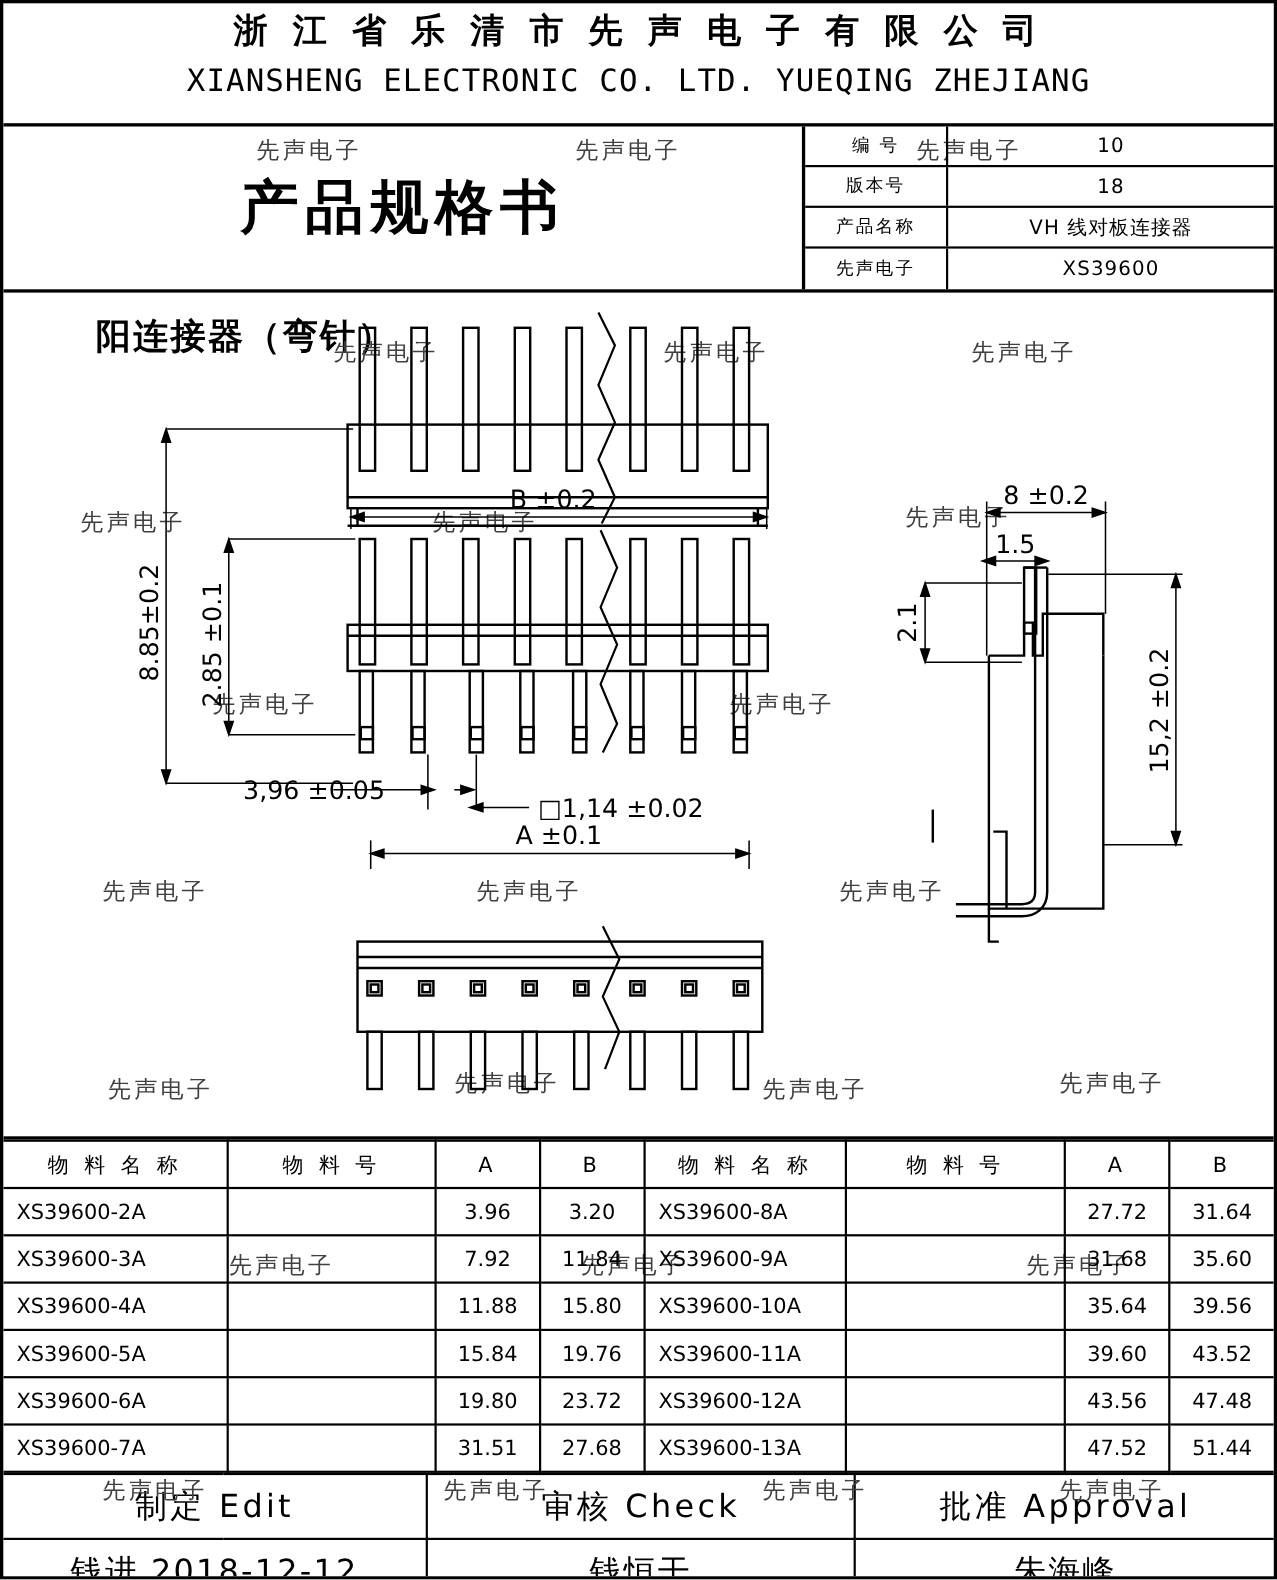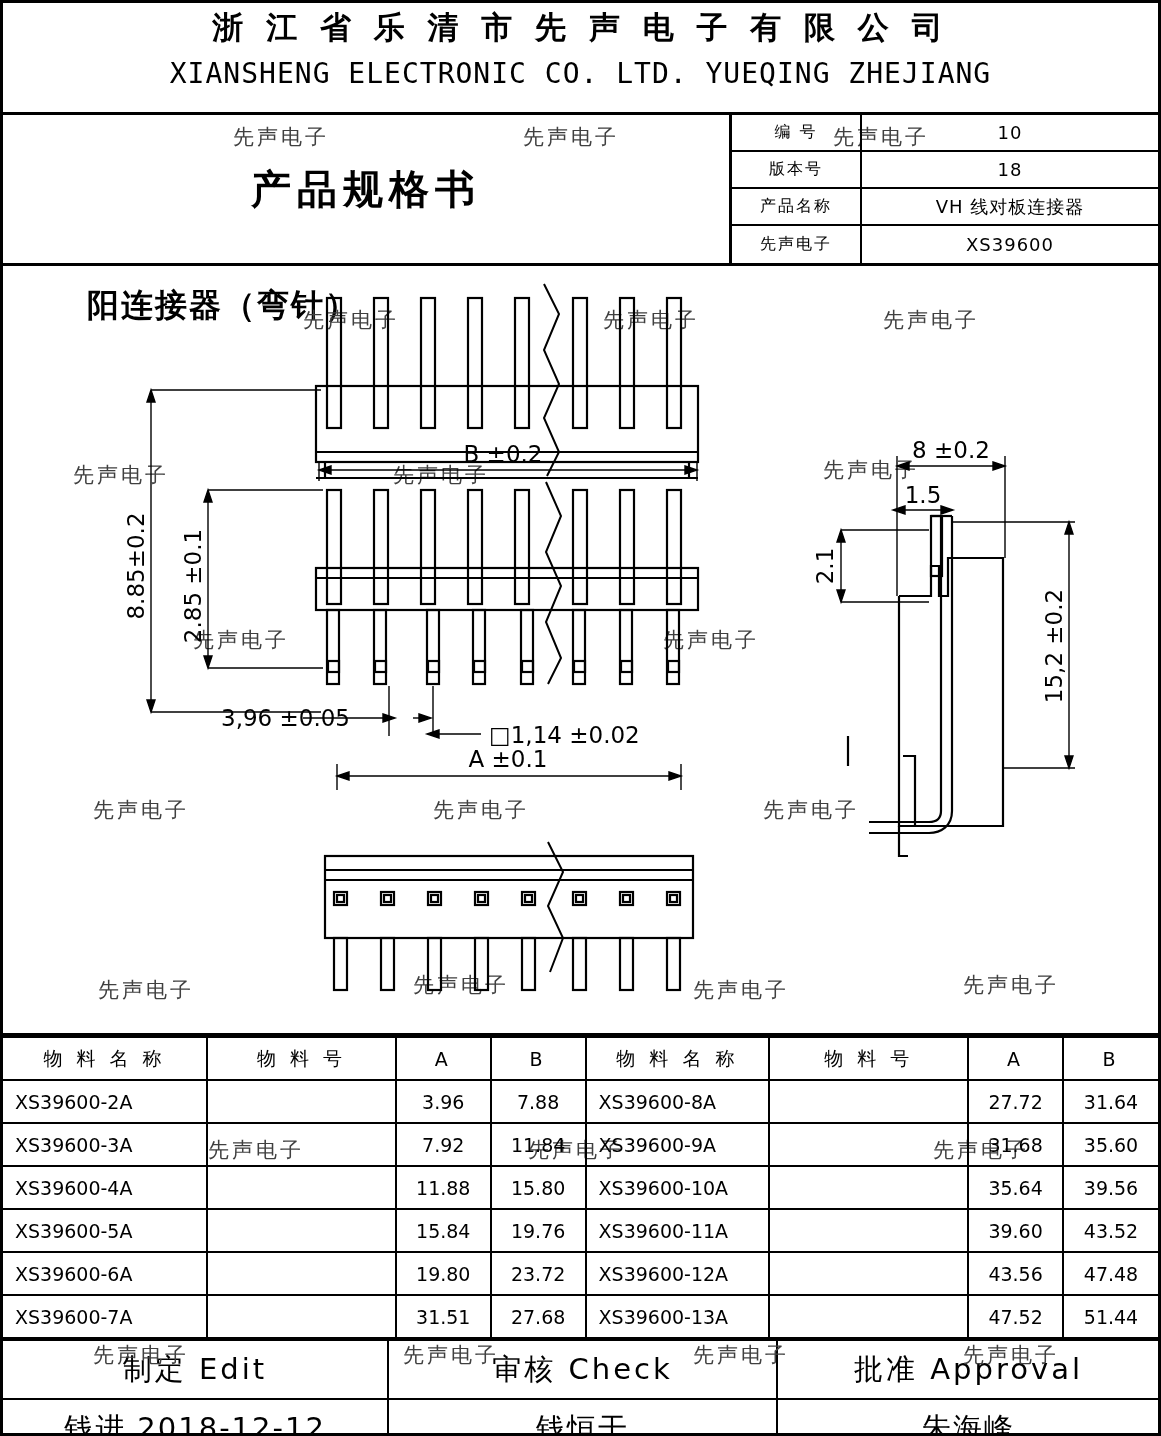--- a/index.html
+++ b/index.html
@@ -7,21 +7,21 @@
   .sheet{position:relative;width:1161px;height:1436px;box-sizing:border-box;border:3px solid #000;background:#fff;overflow:hidden;}
 
   
   .hdr{position:relative;height:105px;border-bottom:3px solid #000;text-align:center;}
   .hdr .cn{font-family:"DejaVu Sans",sans-serif;font-size:31px;font-weight:bold;letter-spacing:6px;margin-top:4px;}
   .hdr .en{font-family:"DejaVu Sans Mono","Liberation Mono",monospace;font-size:28px;letter-spacing:1px;margin-top:8px;}
 
   
   .titleband{position:relative;height:148px;border-bottom:3px solid #000;}
   .maintitle{position:absolute;left:0;top:0;width:726px;height:100%;display:flex;align-items:center;justify-content:center;}
-  .maintitle span{font-family:Liberation Serif, serif;font-size:40px;font-weight:bold;letter-spacing:6px;}
+  .maintitle span{font-family:Liberation Serif, serif;font-size:53px;font-weight:bold;letter-spacing:6px;}
   .infotbl{position:absolute;left:726px;top:0;right:0;height:100%;border-left:3px solid #000;}
   .inforow{display:flex;height:25%;border-bottom:2px solid #000;box-sizing:border-box;}
   .inforow:last-child{border-bottom:none;}
   .infolbl{width:130px;border-right:2px solid #000;display:flex;align-items:center;justify-content:center;font-family:"DejaVu Sans",sans-serif;font-size:16px;letter-spacing:2px;box-sizing:border-box;}
   .infoval{flex:1;display:flex;align-items:center;justify-content:center;font-family:"DejaVu Sans",sans-serif;font-size:18px;letter-spacing:1px;}
 
   
   .draw{position:relative;height:767px;border-bottom:3px solid #000;overflow:hidden;}
   .draw .secttitle{position:absolute;left:84px;top:18px;font-family:"DejaVu Sans",sans-serif;font-size:32px;font-weight:bold;letter-spacing:2px;}
 
@@ -305,21 +305,21 @@
           <td class="hd">物 料 名 称</td>
           <td class="hd">物  料  号</td>
           <td class="hd">A</td>
           <td class="hd" style="border-right:none">B</td>
         </tr>
 
         <tr>
           <td class="lft" style="border-left:none">XS39600-2A</td>
           <td></td>
           <td>3.96</td>
-          <td>7.88</td>
+          <td>3.20</td>
           <td class="lft">XS39600-8A</td>
           <td></td>
           <td>27.72</td>
           <td style="border-right:none">31.64</td>
         </tr>
         <tr>
           <td class="lft" style="border-left:none">XS39600-3A</td>
           <td></td>
           <td>7.92</td>
           <td>11.84</td>

